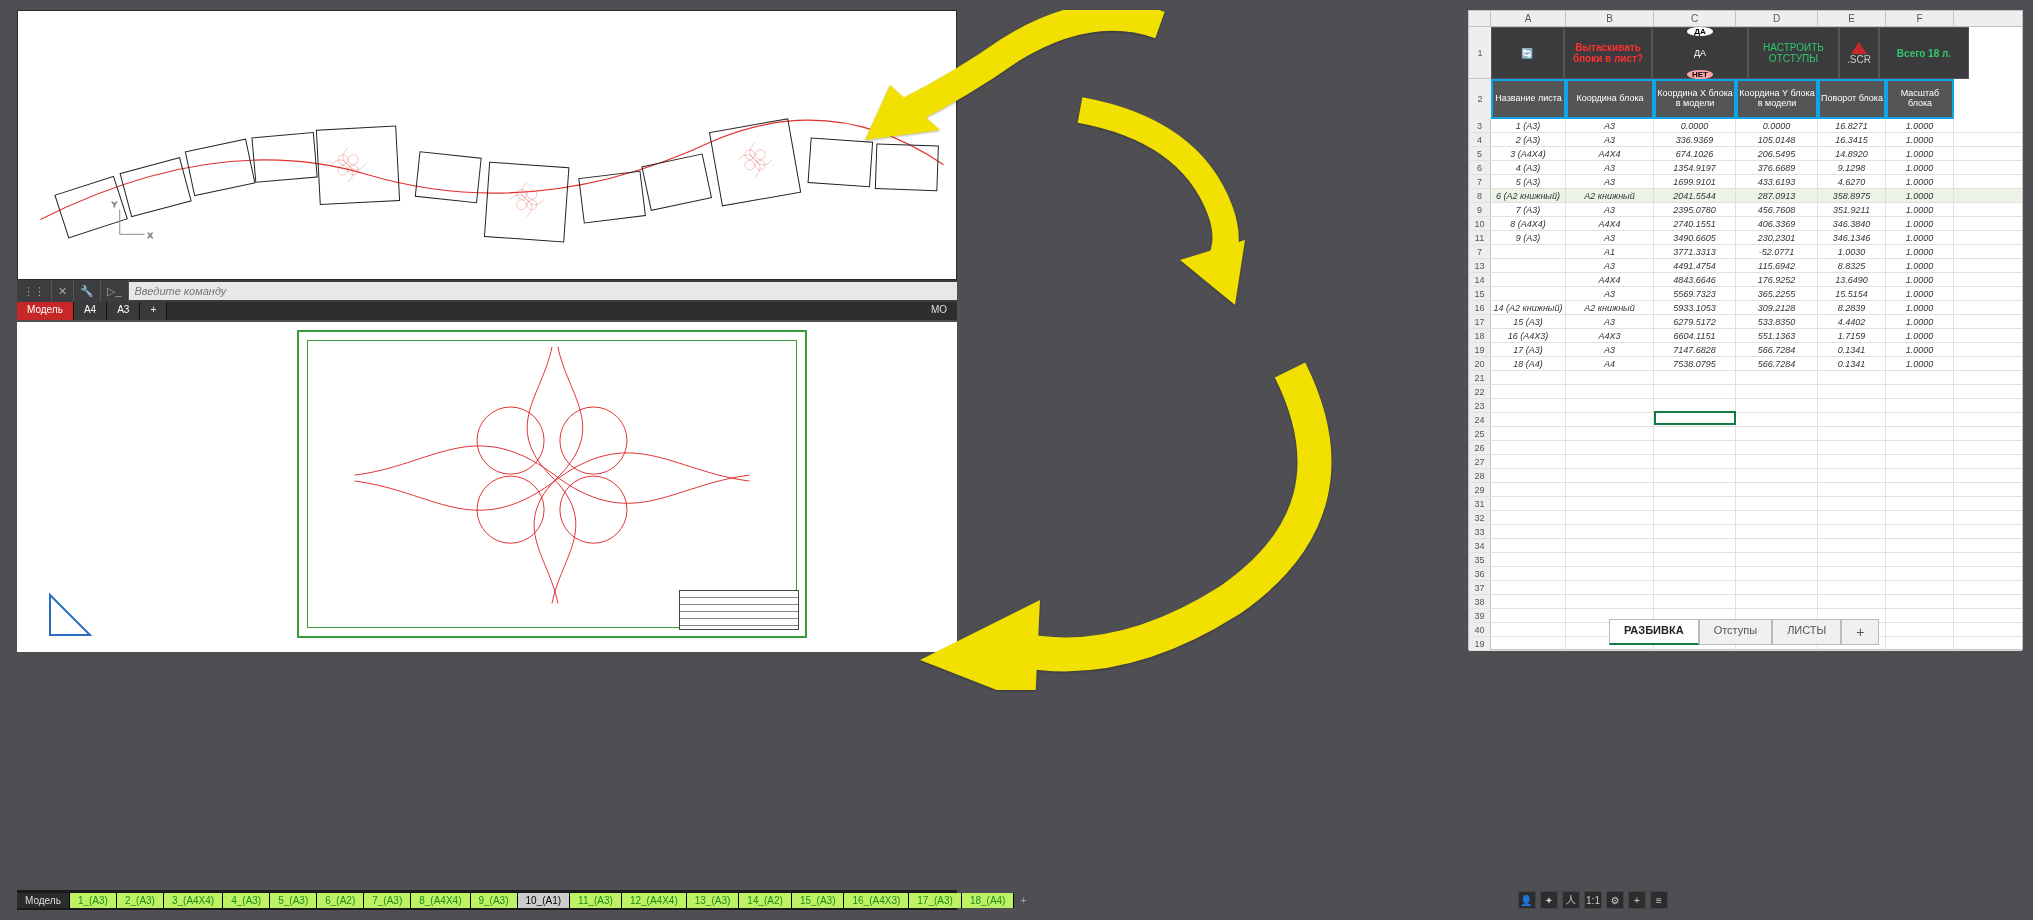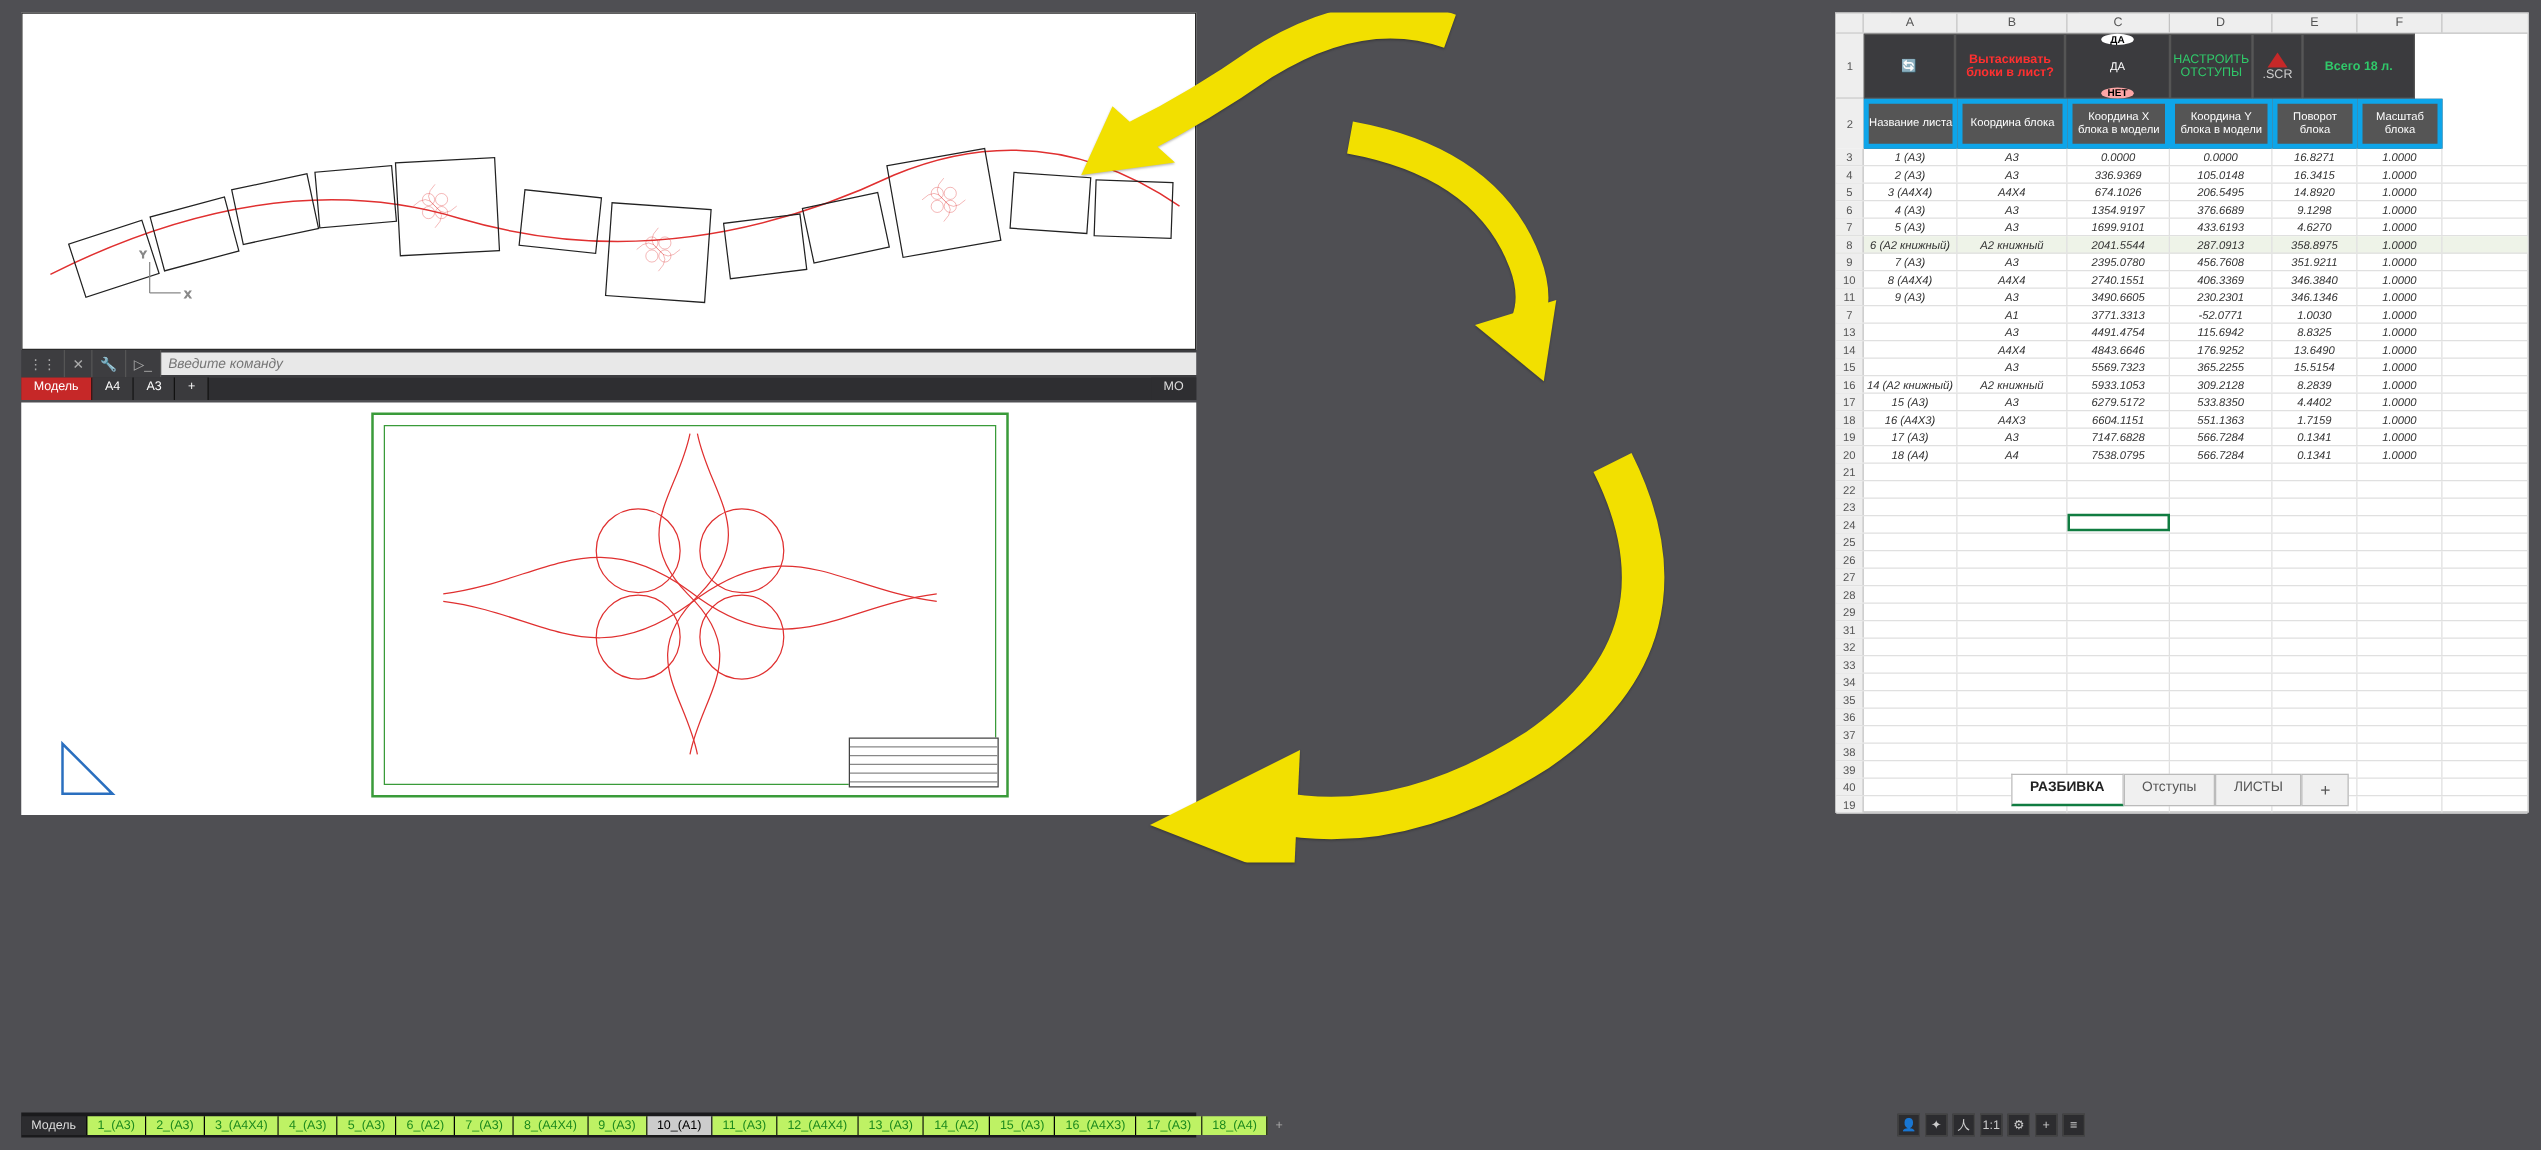--- a/index.html
+++ b/index.html
@@ -65,27 +65,27 @@
 .xl-row .rn { width:22px; background:#eee; border-right:1px solid #c3c3c3; text-align:center; color:#555; font-size:9px; line-height:14px; }
 .xl-row .c { border-right:1px solid #e0e0e0; text-align:center; font-size:9px; line-height:14px; font-style:italic; overflow:hidden; }
 .wA{width:75px}.wB{width:88px}.wC{width:82px}.wD{width:82px}.wE{width:68px}.wF{width:68px}
 
 .xl-top { display:flex; height:52px; }
 .xl-top .cell { border:1px solid #555; display:flex; flex-direction:column; align-items:center; justify-content:center; font-size:10px; text-align:center; }
 .xl-top .rn { width:22px; background:#eee; display:flex; align-items:center; justify-content:center; color:#555; font-size:9px; border-bottom:1px solid #c3c3c3; }
 .xl-refresh { width:73px; background:#3b3b3e; color:#3b8de0; font-size:22px; }
 .xl-pull { width:88px; background:#3b3b3e; color:#ff3030; font-weight:bold; font-size:9px; line-height:1.1; }
 .xl-da { width:26px; background:#fff; color:#000; border-radius:50%; font-size:8px; font-weight:bold; margin:0 2px; }
-.xl-danet { width:84px; background:#3b3b3e; display:flex; align-items:center; justify-content:center; gap:12px; }
-.xl-conf { width:66px; background:#3b3b3e; color:#30c96a; font-size:9px; }
+.xl-danet { width:96px; background:#3b3b3e; display:flex; align-items:center; justify-content:center; gap:12px; }
+.xl-conf { width:91px; background:#3b3b3e; color:#30c96a; font-size:9px; }
 .xl-scr { width:40px; background:#3b3b3e; color:#ccc; }
 .xl-tot { width:90px; background:#3b3b3e; color:#30c96a; font-weight:bold; }
 
 .xl-head2 { display:flex; height:40px; }
-.xl-head2 .cell { background:#555; color:#fff; font-size:9px; border:4px solid #0ea5e9; display:flex; align-items:center; justify-content:center; text-align:center; line-height:1.1; }
+.xl-head2 .cell { background:#555; color:#fff; font-size:9px; border:2px solid #0ea5e9; display:flex; align-items:center; justify-content:center; text-align:center; line-height:1.1; }
 .xl-head2 .rn { width:22px; background:#eee; color:#555; display:flex; align-items:center; justify-content:center; font-size:9px; }
 
 .xl-sheets { position:absolute; bottom:4px; left:140px; display:flex; }
 .xl-sheets .sh { padding:4px 14px; border:1px solid #bbb; background:#f0f0f0; font-size:11px; color:#555; }
 .xl-sheets .sh.active { background:#fff; border-bottom:2px solid #107c41; font-weight:bold; color:#222; }
 .xl-sheets .sh.plus { font-size:14px; }
 
 .xl-selected { position:absolute; border:2px solid #107c41; pointer-events:none; }
 
 

